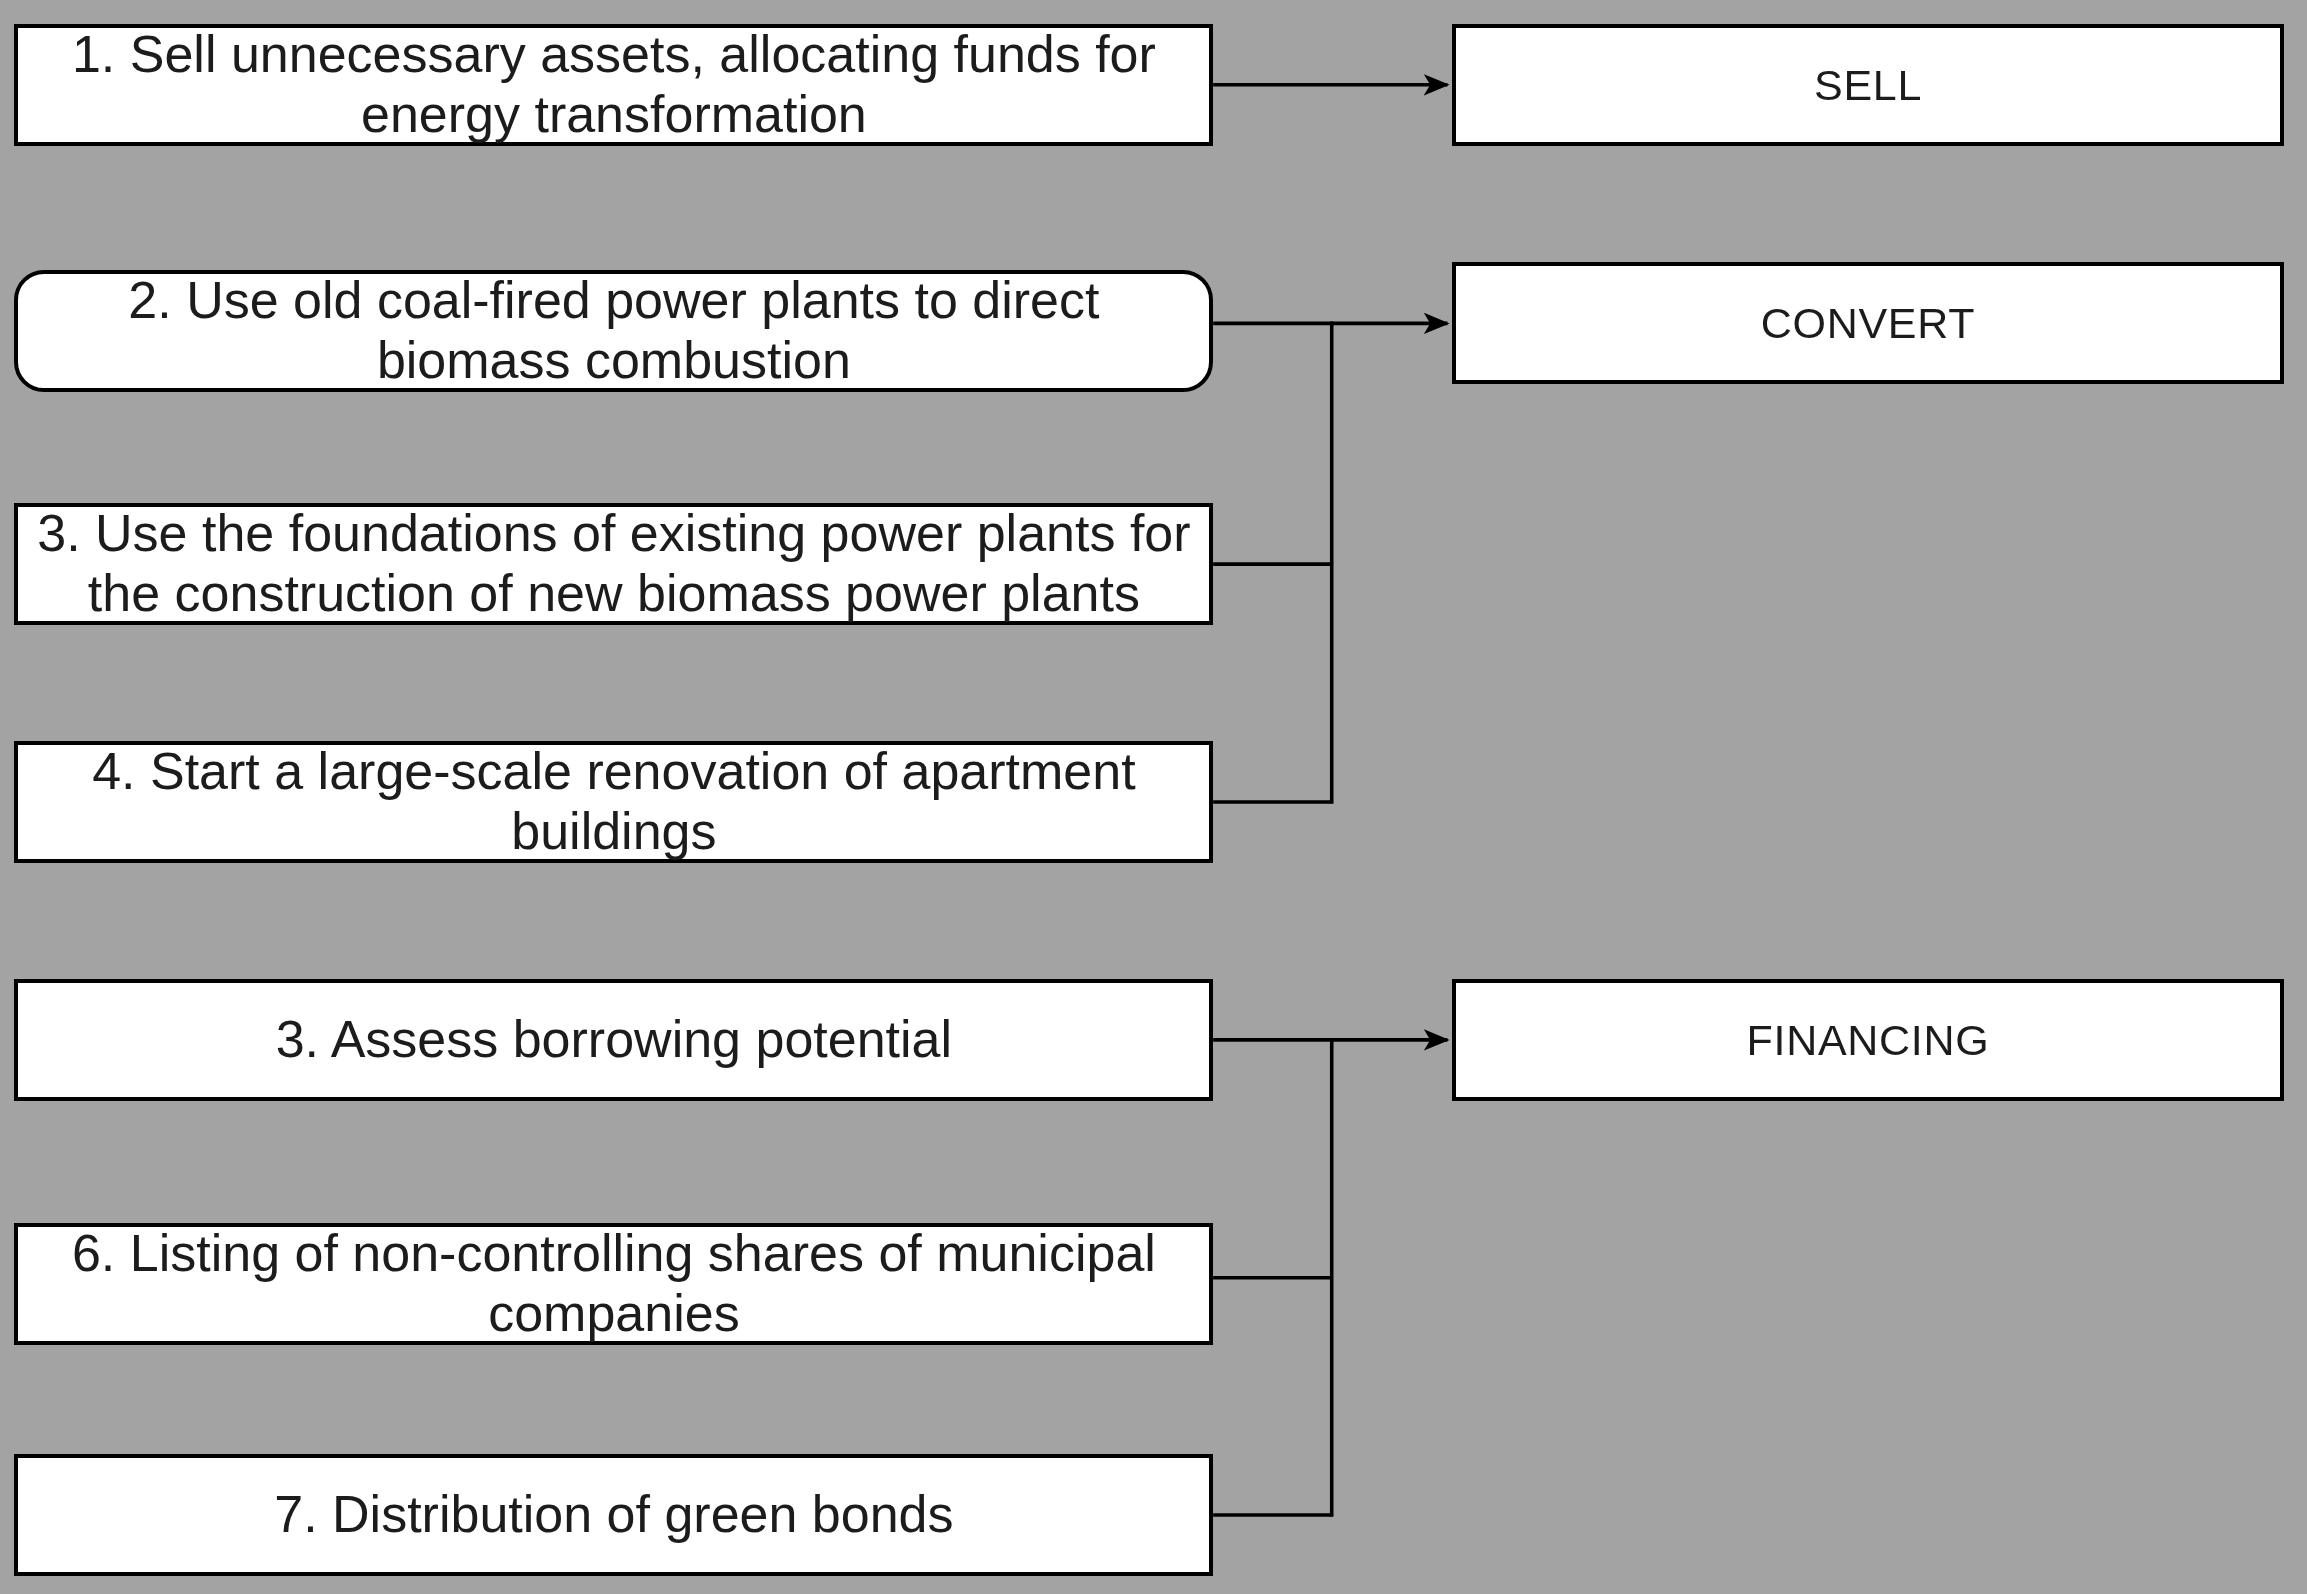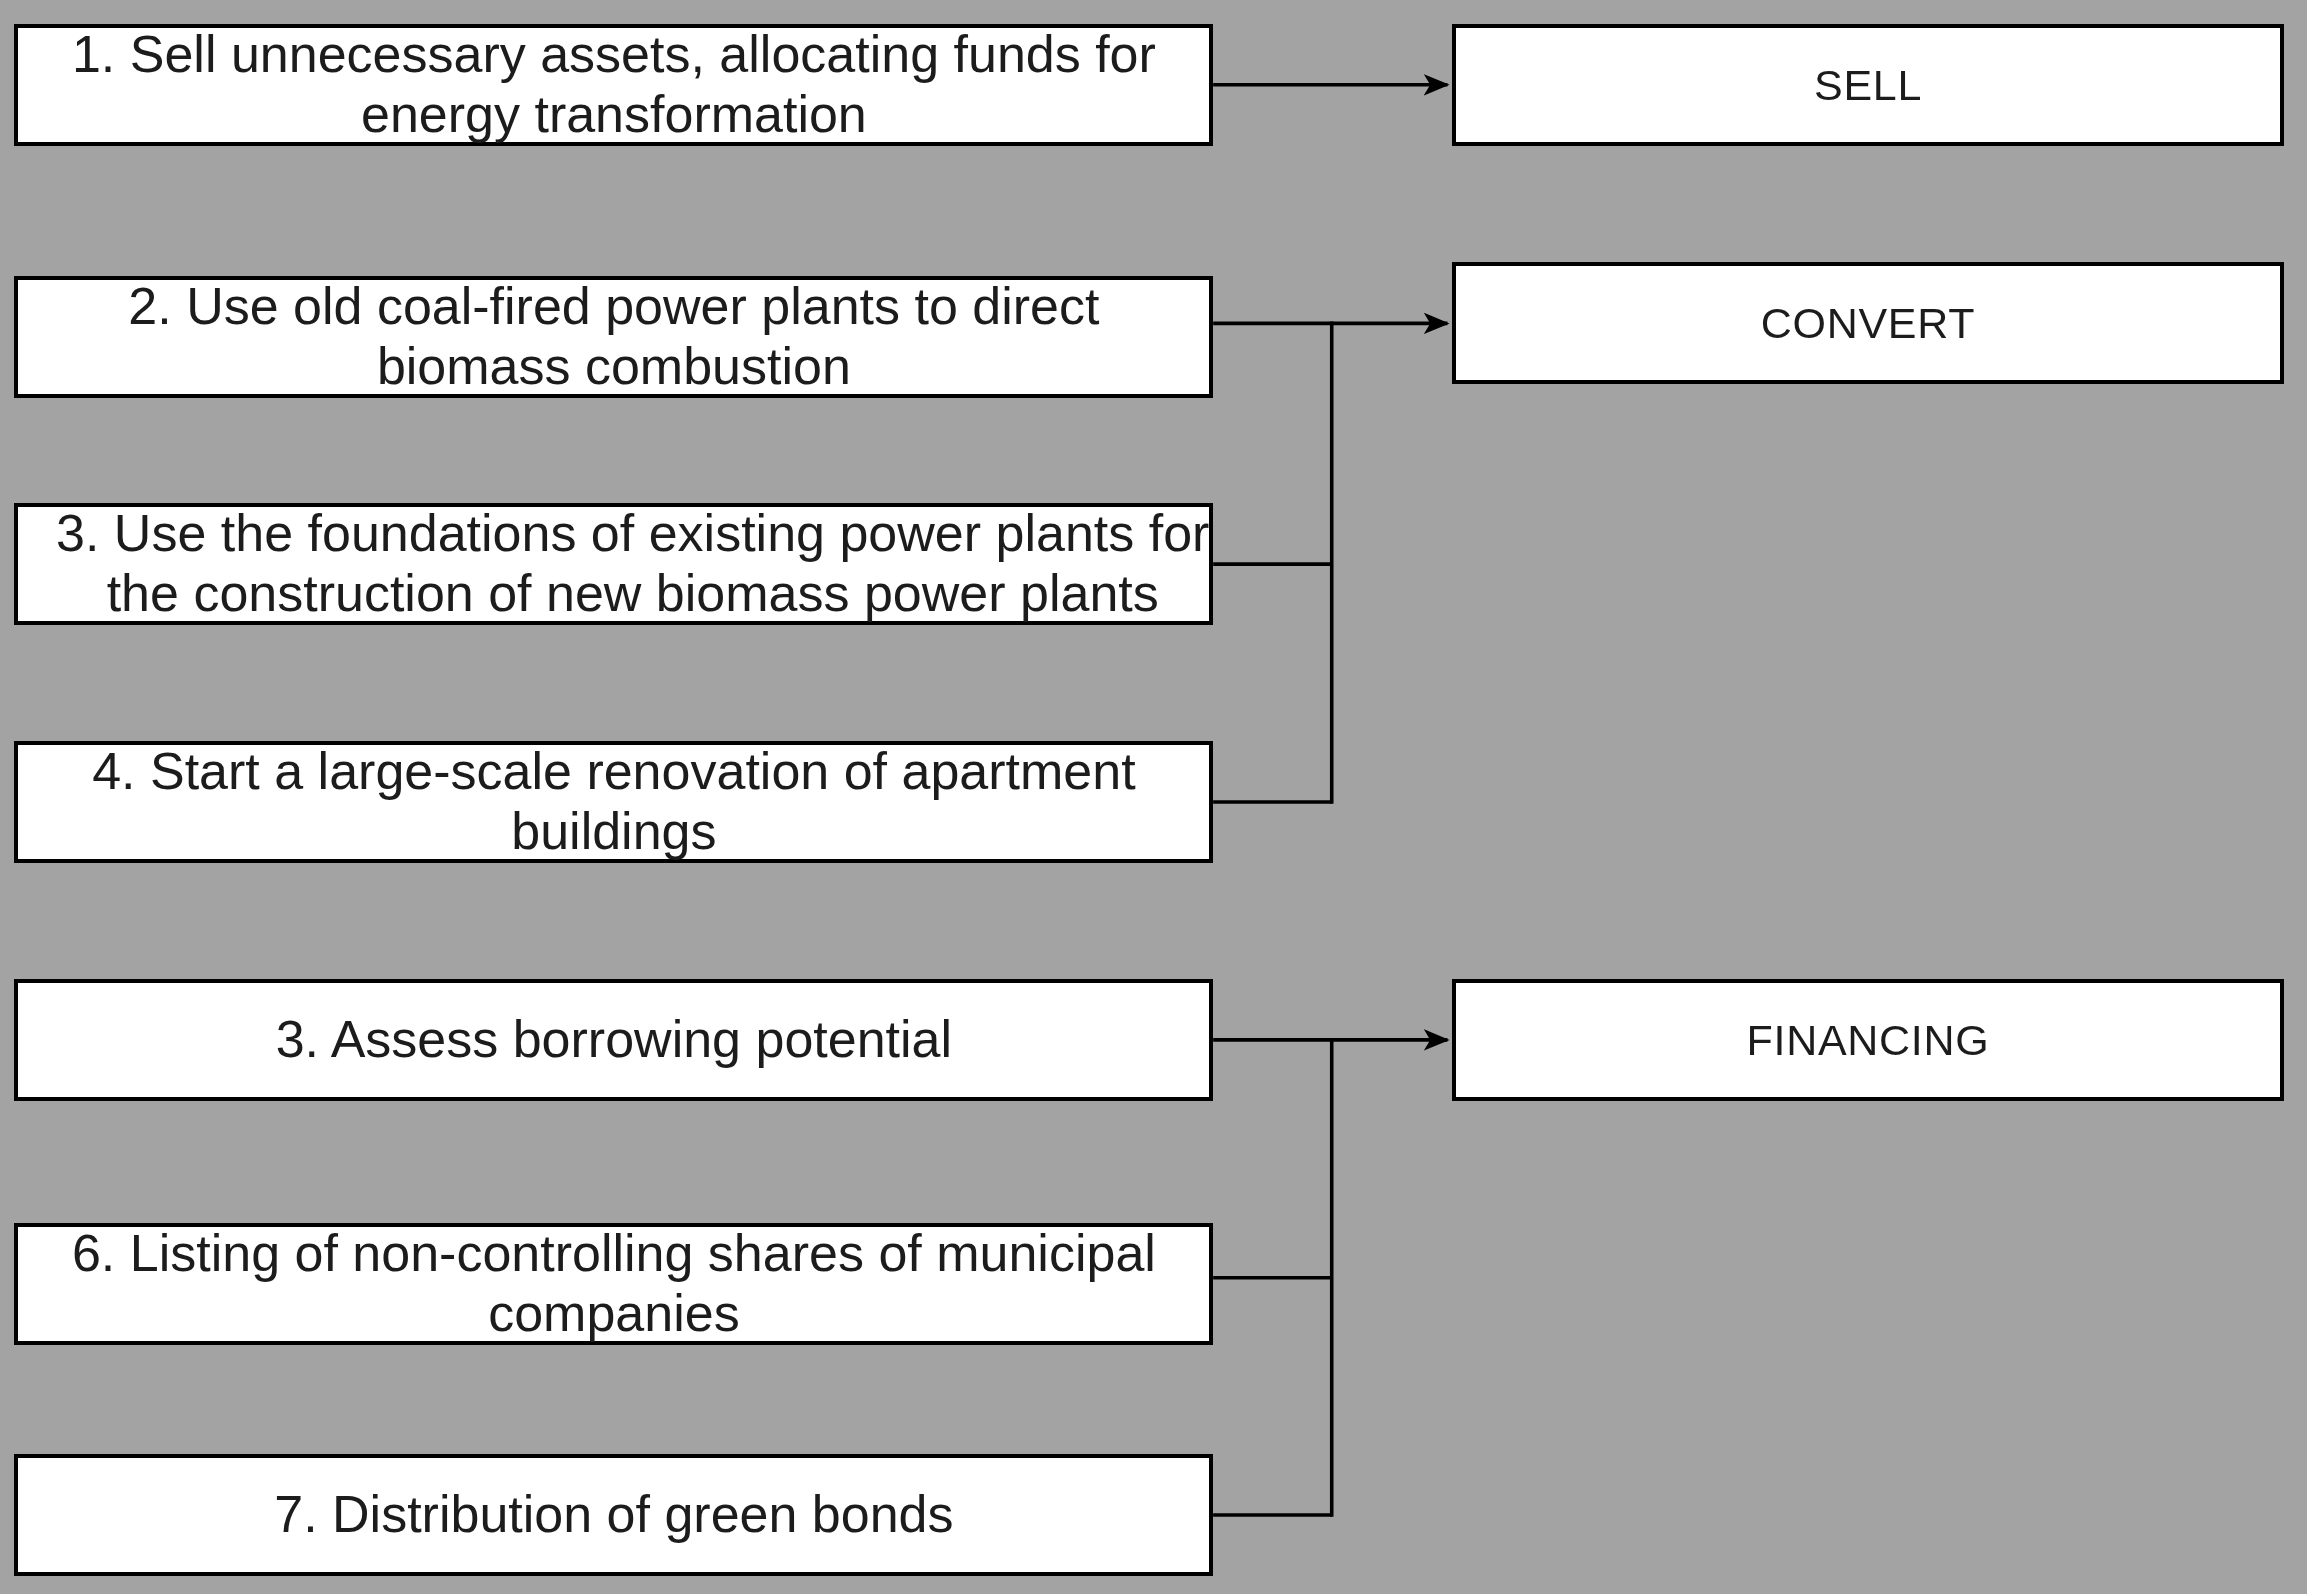--- a/index.html
+++ b/index.html
@@ -31,22 +31,22 @@
     white-space: pre;
   }
   .target {
     left: 1452px;
     width: 832px;
     height: 122px;
     font-size: 43px;
     letter-spacing: 0.7px;
   }
   .step-1 { top: 24px; }
-  .step-2 { top: 276px; }
-  .step-3 { top: 503px; justify-content: flex-end; }
+  .step-2 { top: 270px; border-radius: 30px; }
+  .step-3 { top: 503px; }
   .step-4 { top: 741px; }
   .step-5 { top: 979px; }
   .step-6 { top: 1217px; margin-top: 6px; }
   .step-7 { top: 1454px; }
   .target-sell      { top: 24px; }
   .target-convert   { top: 262px; }
   .target-financing { top: 979px; }
   #connector-layer {
     position: absolute;
     left: 0; top: 0;

